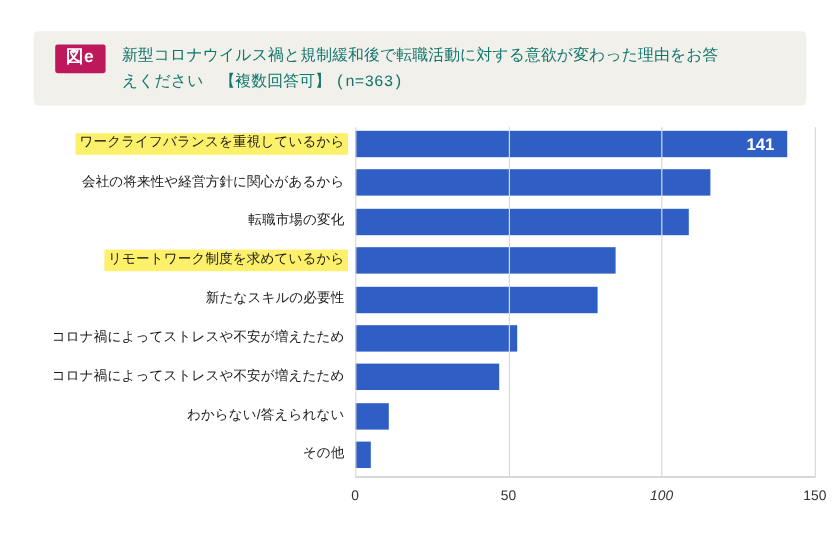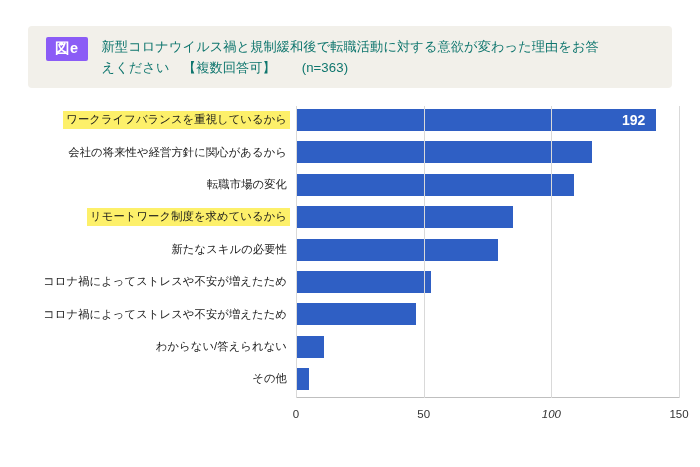--- a/index.html
+++ b/index.html
@@ -34,21 +34,21 @@
     border-radius: 4px;
     display: flex;
     align-items: center;
     padding: 0 0 0 0;
     box-sizing: border-box;
   }
   .header-badge {
     margin-left: 18px;
     margin-right: 14px;
     flex: 0 0 auto;
-    background: #8b5cf6;
+    background: #be185d;
     color: #ffffff;
     font-size: 14.5px;
     font-weight: bold;
     letter-spacing: 0.5px;
     padding: 3px 9px 4px 9px;
     border-radius: 2px;
     line-height: 1.15;
     align-self: flex-start;
     margin-top: 11px;
   }
@@ -57,21 +57,21 @@
     font-size: 13.2px;
     line-height: 1.62;
     color: #0f766e;
     padding-right: 16px;
     letter-spacing: 0.1px;
   }
   .header-text .line2 {
     display: block;
   }
   .header-text .count {
-    margin-left: 22px;
+    font-family: Liberation Mono, monospace;
   }
 
   
   .chart {
     position: absolute;
     left: 28px;
     top: 100px;
     width: 644px;
     height: 345px;
   }
@@ -212,21 +212,21 @@
         <div class="cat" style="top: 262.2px;">
           <span class="txt">その他</span>
         </div>
       </div>
 
     <div class="plot" id="plot">
       <div class="axis-line"></div>
       <div class="rows" id="rows">
           <div class="row" style="top: 3px; width: 383px;">
             <div class="bar" style="width: 360.02px; background: rgb(47, 95, 196);"></div>
-            <div class="bar-value" style="left: 326.02px;">192</div>
+            <div class="bar-value" style="left: 326.02px;">141</div>
           </div>
           <div class="row" style="top: 35.4px; width: 383px;">
             <div class="bar" style="width: 296.187px; background: rgb(47, 95, 196);"></div>
           </div>
           <div class="row" style="top: 67.8px; width: 383px;">
             <div class="bar" style="width: 278.313px; background: rgb(47, 95, 196);"></div>
           </div>
           <div class="row" style="top: 100.2px; width: 383px;">
             <div class="bar" style="width: 217.033px; background: rgb(47, 95, 196);"></div>
           </div>

